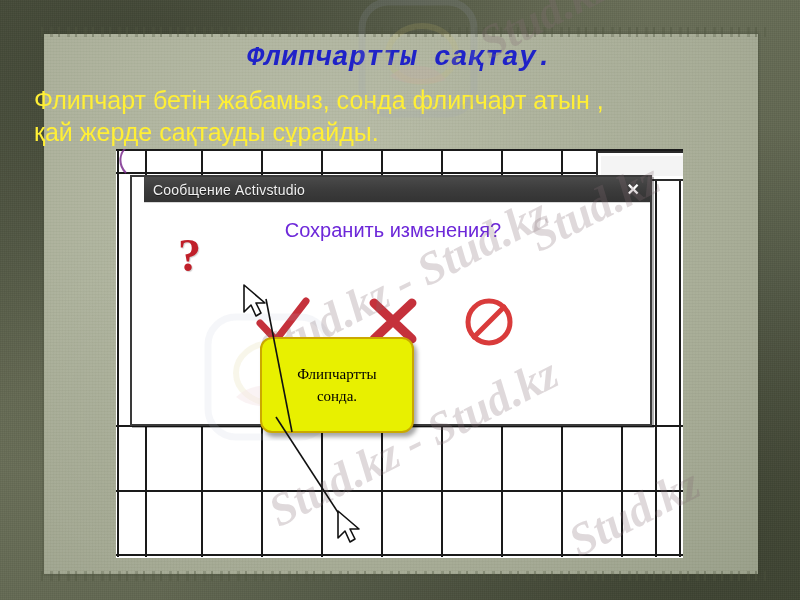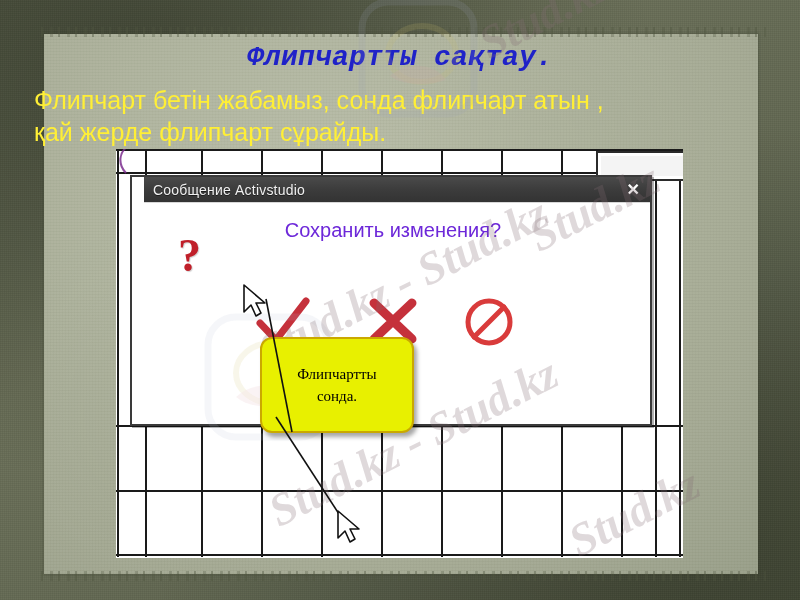--- a/index.html
+++ b/index.html
@@ -256,21 +256,21 @@
   <div class="frame-outer"></div>
   <div class="frame-noise"></div>
 
   <div class="paper">
     <div class="paper-noise"></div>
   </div>
 
   <div class="title">Флипчартты сақтау.</div>
   <div class="subtitle">
     <span class="l1">Флипчарт бетін жабамыз, сонда флипчарт атын ,</span>
-    <span class="l2">қай жерде флипчарт сұрайды.</span>
+    <span class="l2">қай жерде сақтауды сұрайды.</span>
   </div>
 
   <div class="shot">
 
     <svg class="grid-svg" width="567" height="409">
       <rect x="0" y="0" width="567" height="409" fill="#ffffff"></rect>
 
       <line x1="0" y1="1" x2="567" y2="1" stroke="#1a1a1a" stroke-width="2"></line>
       <line x1="0" y1="24" x2="567" y2="24" stroke="#1a1a1a" stroke-width="2"></line>
       <line x1="0" y1="277" x2="567" y2="277" stroke="#1a1a1a" stroke-width="2"></line>

